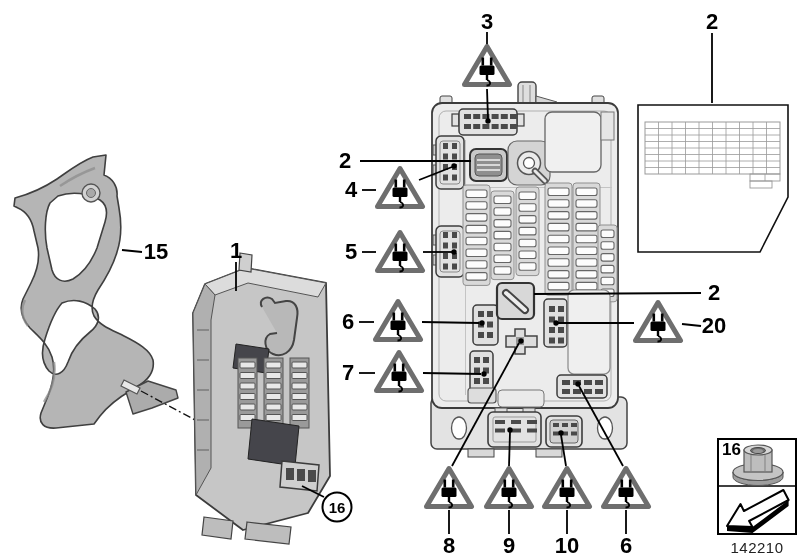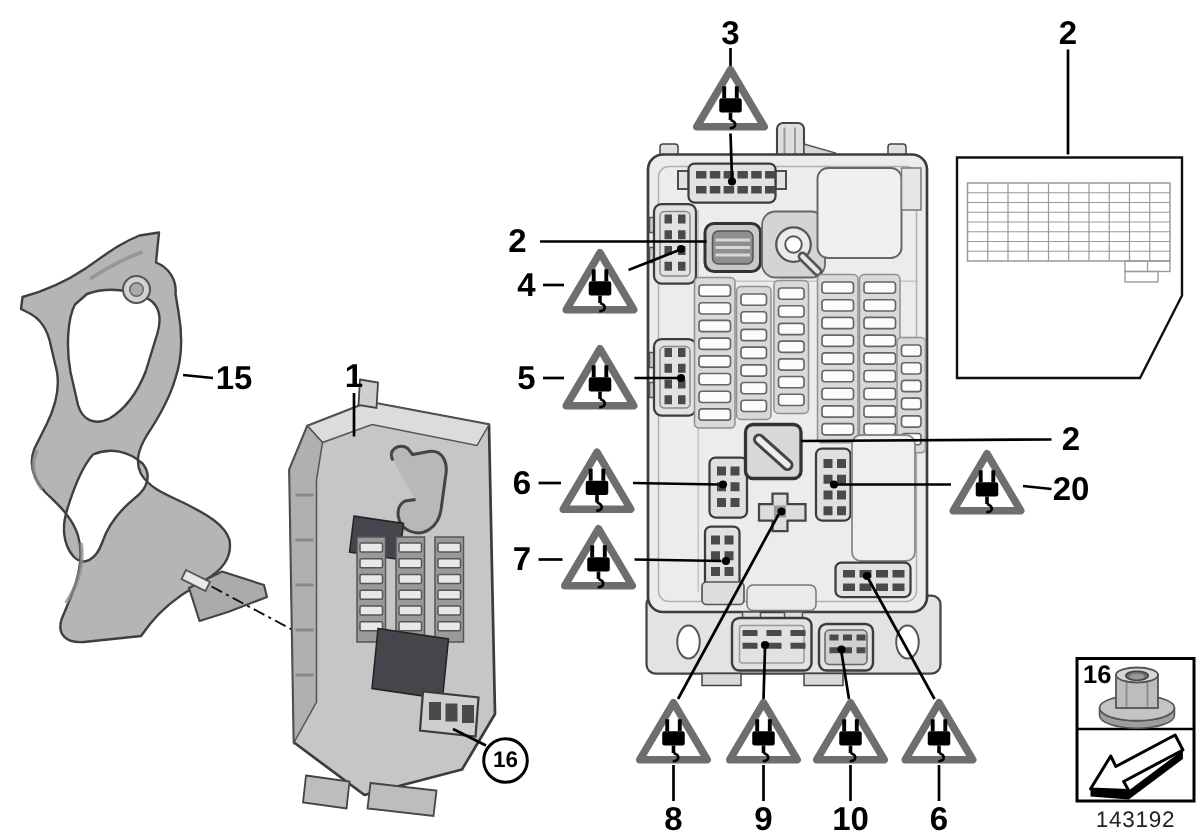--- a/index.html
+++ b/index.html
@@ -434,15 +434,15 @@
 <div class="co" style="left:449px;top:546px">8</div>
 <div class="co" style="left:509px;top:546px">9</div>
 <div class="co" style="left:567px;top:546px">10</div>
 <div class="co" style="left:626px;top:546px">6</div>
 <div class="co" style="left:714px;top:326px">20</div>
 <div class="co" style="left:345px;top:161px">2</div>
 <div class="co" style="left:714px;top:293px">2</div>
 <div class="co" style="left:156px;top:252px">15</div>
 <div class="co co-circ" style="left:337px;top:507px">16</div>
 <div class="co-leg" style="left:722px;top:441px">16</div>
-<div class="dwg" style="left:757px;top:547px">143192</div>
+<div class="dwg" style="left:757px;top:547px">142210</div>
 
 </div>
 
 </body></html>

